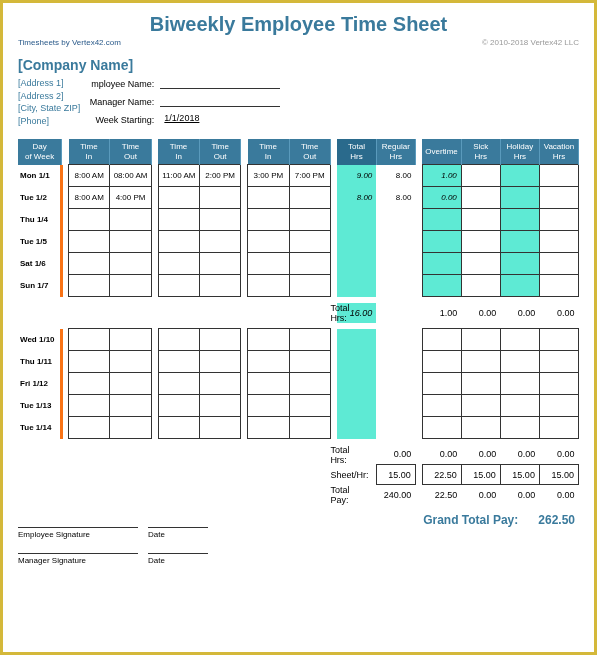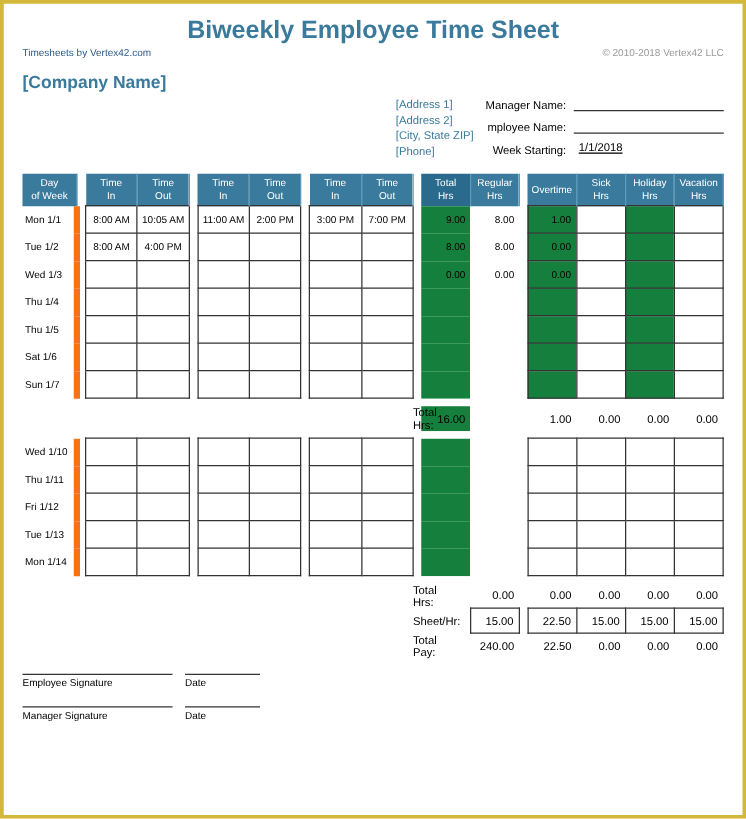--- a/index.html
+++ b/index.html
@@ -3,43 +3,43 @@
 <meta charset="utf-8">
 <style>
   * { box-sizing: border-box; margin: 0; padding: 0; }
   body { font-family: Arial, sans-serif; font-size: 10px; background: #fff; }
   .page { width: 597px; height: 655px; border: 3px solid #d4b83a; padding: 10px 15px; position: relative; background: #fff; }
   .title { text-align: center; color: #3a7a9c; font-size: 20px; font-weight: bold; margin-bottom: 2px; font-family: 'Trebuchet MS', sans-serif; }
   .meta-row { display: flex; justify-content: space-between; font-size: 8px; margin-bottom: 10px; }
   .meta-link { color: #2a5a8a; }
   .meta-copy { color: #999; }
   .company { color: #3a7a9c; font-size: 14px; font-weight: bold; margin-bottom: 4px; }
-  .header-block { display: flex; justify-content: flex-end; margin-bottom: 8px; }
+  .header-block { display: flex; justify-content: flex-start; margin-bottom: 8px; }
   .addr { color: #3a7a9c; font-size: 9px; line-height: 1.4; }
   .info { font-size: 9px; }
   .info-row { display: flex; margin-bottom: 6px; justify-content: flex-end; align-items: flex-end; }
   .info-label { width: 80px; text-align: right; padding-right: 6px; }
   .info-val { width: 120px; border-bottom: 1px solid #333; padding-left: 4px; min-height: 12px; text-decoration: underline; }
   .tbl { width: 100%; border-collapse: collapse; table-layout: fixed; }
   .tbl th { background: #3a7a9c; color: #fff; font-size: 8px; font-weight: normal; padding: 3px 1px; text-align: center; border-right: 1px solid #5a9abc; line-height: 1.2; }
   .tbl td { border: 1px solid #333; height: 22px; font-size: 8px; text-align: center; vertical-align: middle; }
-  .tbl td.day { border-left: none; border-right: 5px solid #f97316; text-align: left; padding-left: 2px; font-weight: normal; border-top: none; border-bottom: none; }
+  .tbl td.day { border-left: none; border-right: 3px solid #f97316; text-align: left; padding-left: 2px; font-weight: bold; border-top: none; border-bottom: none; }
   .tbl td.gap { border: none; width: 6px; }
   .tbl td.num { border: none; text-align: right; padding-right: 4px; }
-  .tbl td.hl { background: #15803d; }
+  .tbl td.hl { background: #5eead4; font-style: italic; }
   .col-day { width: 38px; }
   .col-time { width: 36px; }
   .col-gap { width: 6px; }
   .col-num { width: 34px; }
   .spacer-row td { border: none !important; height: 6px !important; background: #fff; }
   .total-row td { border: none; font-size: 9px; text-align: right; padding-right: 4px; height: 20px; }
   .total-row .lbl { text-align: right; padding-right: 6px; }
   .boxed td.boxcell { border: 1px solid #333; height: 18px; }
   .grand { display: flex; justify-content: flex-end; margin-top: 8px; font-size: 12px; font-weight: bold; color: #3a7a9c; gap: 20px; padding-right: 4px; }
-  .sig-block { margin-top: 12px; display: flex; gap: 20px; }
+  .sig-block { margin-top: 0; display: flex; gap: 20px; }
   .sig { font-size: 8px; }
   .sig-line { border-top: 1px solid #333; padding-top: 2px; }
   .sig-emp { width: 120px; }
   .sig-date { width: 60px; }
 </style>
 </head>
 <body>
 
 <div class="page">
   <div class="title">Biweekly Employee Time Sheet</div>
@@ -50,25 +50,25 @@
   <div class="company">[Company Name]</div>
   <div class="header-block">
     <div class="addr">
       <div>[Address 1]</div>
       <div>[Address 2]</div>
       <div>[City, State  ZIP]</div>
       <div>[Phone]</div>
     </div>
     <div class="info">
       <div class="info-row">
-        <div class="info-label">Manager Name:</div>
+        <div class="info-label">mployee Name:</div>
         <div class="info-val"></div>
       </div>
       <div class="info-row">
-        <div class="info-label">mployee Name:</div>
+        <div class="info-label">Manager Name:</div>
         <div class="info-val"></div>
       </div>
       <div class="info-row">
         <div class="info-label">Week Starting:</div>
         <div class="info-val" style="border-bottom:none">1/1/2018</div>
       </div>
     </div>
   </div>
 
   <table class="tbl">
@@ -112,21 +112,21 @@
           <th>Sick<br>Hrs</th>
           <th>Holiday<br>Hrs</th>
           <th>Vacation<br>Hrs</th>
         </tr>
     </thead>
     <tbody id="tbody">
         <tr>
           <td class="day">Mon 1/1</td>
           <td class="gap"></td>
           <td>8:00 AM</td>
-          <td>10:05 AM</td>
+          <td>08:00 AM</td>
           <td class="gap"></td>
           <td>11:00 AM</td>
           <td>2:00 PM</td>
           <td class="gap"></td>
           <td>3:00 PM</td>
           <td>7:00 PM</td>
           <td class="gap"></td>
           <td class="num hl">9.00</td>
           <td class="num">8.00</td>
           <td class="gap"></td>
@@ -149,61 +149,41 @@
           <td class="gap"></td>
           <td class="num hl">8.00</td>
           <td class="num">8.00</td>
           <td class="gap"></td>
           <td class="num hl" style="border: 1px solid rgb(51, 51, 51);">0.00</td>
           <td class="num" style="border: 1px solid rgb(51, 51, 51);"></td>
           <td class="num hl" style="border: 1px solid rgb(51, 51, 51);"></td>
           <td class="num" style="border: 1px solid rgb(51, 51, 51);"></td>
         </tr>
         <tr>
-          <td class="day">Wed 1/3</td>
-          <td class="gap"></td>
-          <td></td>
-          <td></td>
-          <td class="gap"></td>
-          <td></td>
-          <td></td>
-          <td class="gap"></td>
-          <td></td>
-          <td></td>
-          <td class="gap"></td>
-          <td class="num hl">0.00</td>
-          <td class="num">0.00</td>
-          <td class="gap"></td>
-          <td class="num hl" style="border: 1px solid rgb(51, 51, 51);">0.00</td>
-          <td class="num" style="border: 1px solid rgb(51, 51, 51);"></td>
-          <td class="num hl" style="border: 1px solid rgb(51, 51, 51);"></td>
-          <td class="num" style="border: 1px solid rgb(51, 51, 51);"></td>
-        </tr>
-        <tr>
           <td class="day">Thu 1/4</td>
           <td class="gap"></td>
           <td></td>
           <td></td>
           <td class="gap"></td>
           <td></td>
           <td></td>
           <td class="gap"></td>
           <td></td>
           <td></td>
           <td class="gap"></td>
           <td class="num hl"></td>
           <td class="num"></td>
           <td class="gap"></td>
           <td class="num hl" style="border: 1px solid rgb(51, 51, 51);"></td>
           <td class="num" style="border: 1px solid rgb(51, 51, 51);"></td>
           <td class="num hl" style="border: 1px solid rgb(51, 51, 51);"></td>
           <td class="num" style="border: 1px solid rgb(51, 51, 51);"></td>
         </tr>
         <tr>
-          <td class="day">Thu 1/5</td>
+          <td class="day">Tue 1/5</td>
           <td class="gap"></td>
           <td></td>
           <td></td>
           <td class="gap"></td>
           <td></td>
           <td></td>
           <td class="gap"></td>
           <td></td>
           <td></td>
           <td class="gap"></td>
@@ -389,21 +369,21 @@
           <td class="gap"></td>
           <td class="num hl"></td>
           <td class="num"></td>
           <td class="gap"></td>
           <td class="num" style="border: 1px solid rgb(51, 51, 51);"></td>
           <td class="num" style="border: 1px solid rgb(51, 51, 51);"></td>
           <td class="num" style="border: 1px solid rgb(51, 51, 51);"></td>
           <td class="num" style="border: 1px solid rgb(51, 51, 51);"></td>
         </tr>
         <tr>
-          <td class="day">Mon 1/14</td>
+          <td class="day">Tue 1/14</td>
           <td class="gap"></td>
           <td></td>
           <td></td>
           <td class="gap"></td>
           <td></td>
           <td></td>
           <td class="gap"></td>
           <td></td>
           <td></td>
           <td class="gap"></td>
@@ -491,20 +471,24 @@
           <td class="num">240.00</td>
           <td></td>
           <td class="num">22.50</td>
           <td class="num">0.00</td>
           <td class="num">0.00</td>
           <td class="num">0.00</td>
         </tr>
       </tbody>
   </table>
 
+  <div class="grand">
+    <span>Grand Total Pay:</span>
+    <span>262.50</span>
+  </div>
 
   <div class="sig-block">
     <div>
       <div style="display:flex;gap:10px;margin-bottom:14px">
         <div class="sig sig-emp sig-line">Employee Signature</div>
         <div class="sig sig-date sig-line">Date</div>
       </div>
       <div style="display:flex;gap:10px">
         <div class="sig sig-emp sig-line">Manager Signature</div>
         <div class="sig sig-date sig-line">Date</div>

